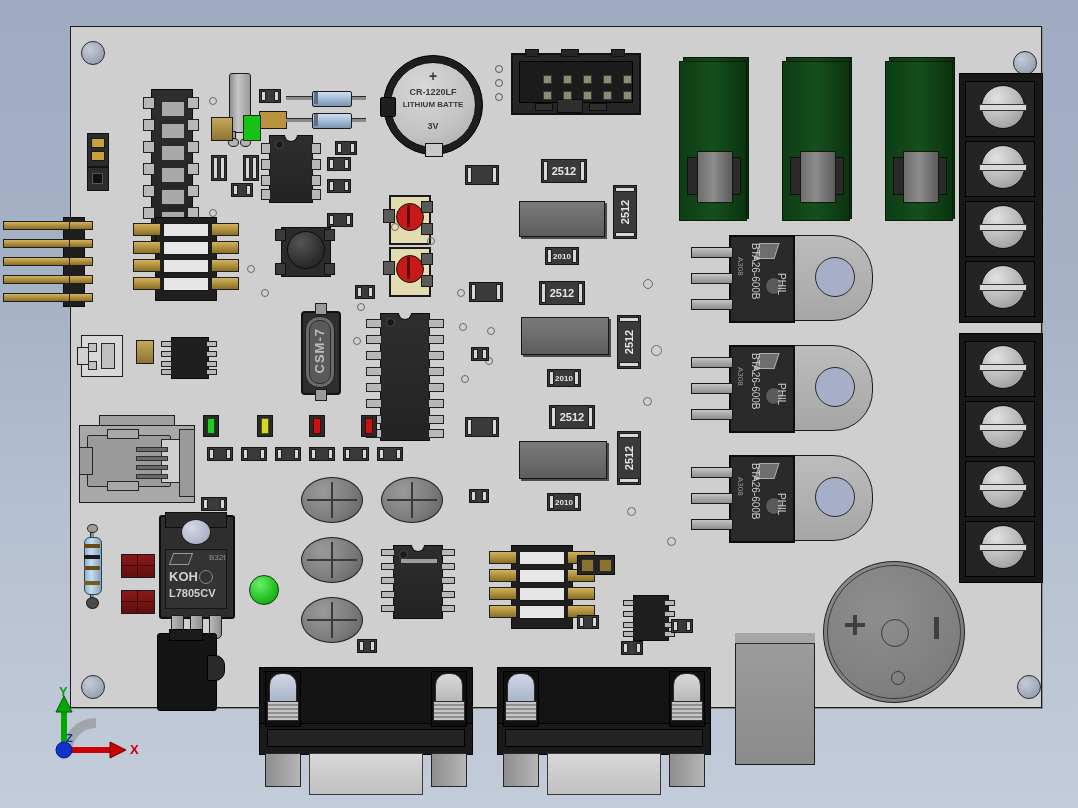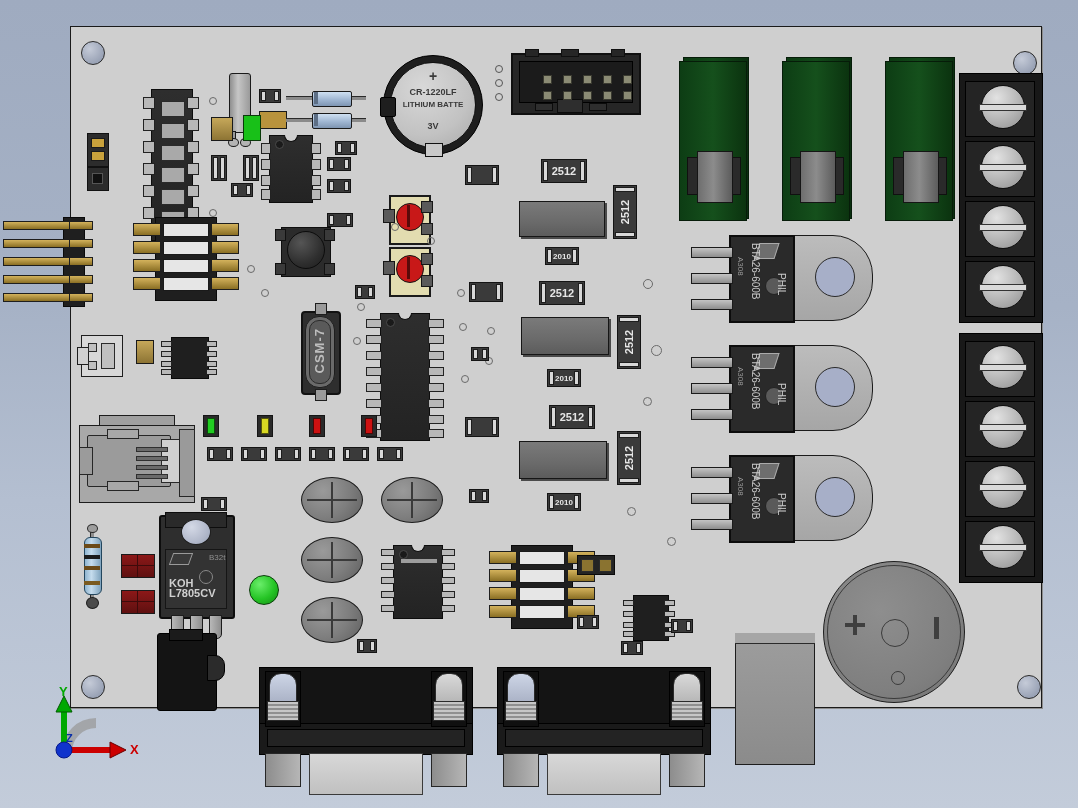--- a/index.html
+++ b/index.html
@@ -555,21 +555,21 @@
       <div class="abs" style="left:0;top:10px;width:32px;height:1px;background:#3d0b0b;"></div>
     </div>
 
     <div class="abs" style="left:88px;top:488px;width:76px;height:124px;">
       <div class="abs" style="left:0;top:0;width:72px;height:100px;background:#2e2e2e;border:2px solid #0d0d0d;border-radius:3px;"></div>
       <div class="abs" style="left:6px;top:-3px;width:60px;height:14px;background:#2a2a2a;border:1px solid #0d0d0d;"></div>
       <div class="abs" style="left:22px;top:4px;width:28px;height:24px;border-radius:50%;background:radial-gradient(circle at 35% 30%,#d4d9e6,#b2b9cb 60%,#99a2b6);border:1px solid #1f1f1f;"></div>
       <div class="abs" style="left:6px;top:34px;width:60px;height:58px;background:#333;border:1px solid #151515;"></div>
       <div class="abs" style="left:12px;top:38px;width:18px;height:10px;transform:skewX(-20deg);background:#3a3a3a;border:1px solid #9a9a9a;"></div>
       <div class="abs" style="left:50px;top:38px;color:#8e8e8e;font-size:8px;">B32t</div>
-      <div class="abs" style="left:10px;top:62px;color:#d0d0d0;font-size:11px;font-weight:bold;">KOH</div>
+      <div class="abs" style="left:10px;top:54px;color:#d0d0d0;font-size:13px;font-weight:bold;">KOH</div>
       <div class="abs" style="left:40px;top:55px;width:12px;height:12px;border:1px solid #888;border-radius:50%;"></div>
       <div class="abs" style="left:10px;top:72px;color:#d0d0d0;font-size:11px;font-weight:bold;">L7805CV</div>
       <div class="abs" style="left:12px;top:100px;width:11px;height:22px;background:linear-gradient(90deg,#b8b8b8,#8e8e8e);border:1px solid #1d1d1d;border-radius:0 0 5px 5px;"></div>
       <div class="abs" style="left:31px;top:100px;width:11px;height:22px;background:linear-gradient(90deg,#b8b8b8,#8e8e8e);border:1px solid #1d1d1d;border-radius:0 0 5px 5px;"></div>
       <div class="abs" style="left:50px;top:100px;width:11px;height:22px;background:linear-gradient(90deg,#b8b8b8,#8e8e8e);border:1px solid #1d1d1d;border-radius:0 0 5px 5px;"></div>
     </div>
 
     <div class="abs" style="left:178px;top:548px;width:28px;height:28px;border-radius:50%;background:radial-gradient(circle at 35% 30%,#6aee6a,#25c425 55%,#148a14);border:1px solid #0a3f0a;"></div>
 
     <div class="abs can" style="left:230px;top:450px;width:60px;height:44px;">

